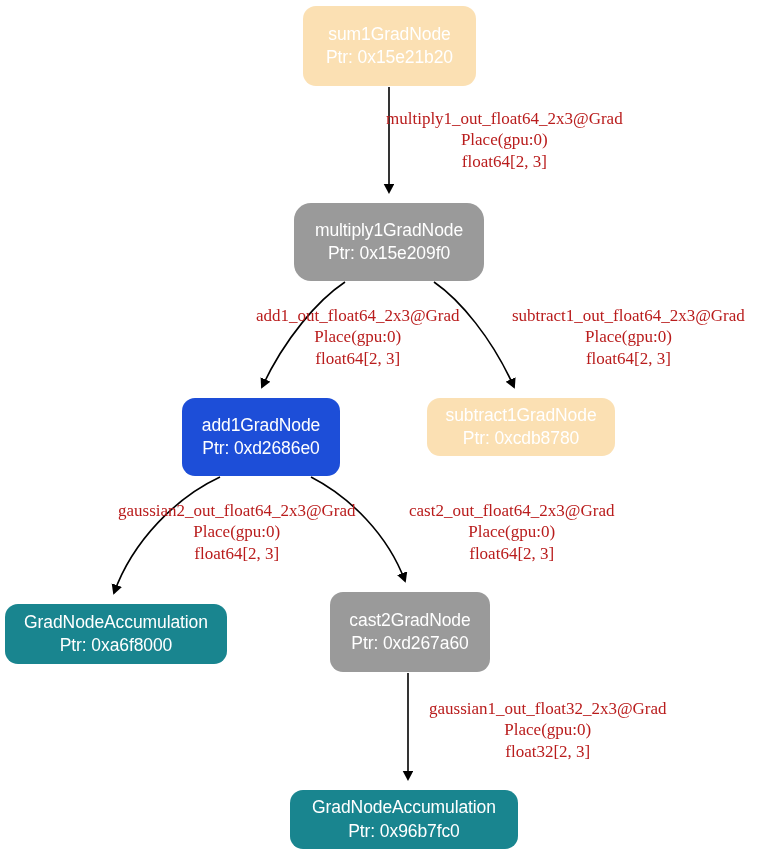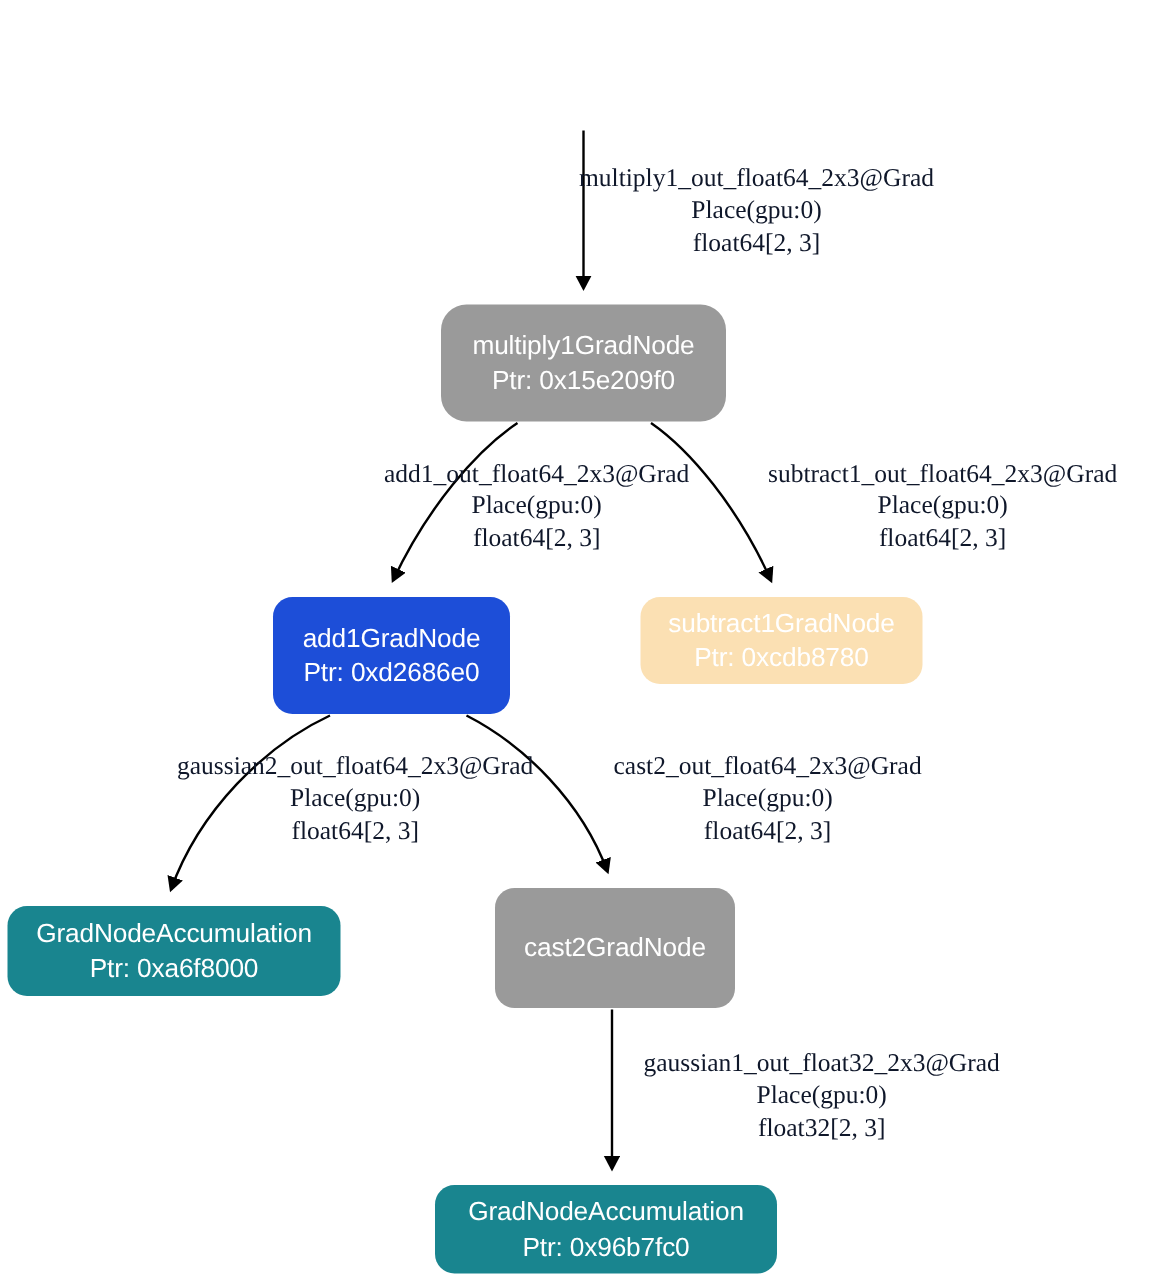--- a/index.html
+++ b/index.html
@@ -47,21 +47,21 @@
   .node .node-title,
   .node .node-ptr {
     display: block;
     white-space: nowrap;
   }
   .edge-label {
     position: absolute;
     font-family: "Liberation Serif", serif;
     font-size: 17px;
     line-height: 1.26;
-    color: #0f172a;
+    color: #b91c1c;
     text-align: center;
     white-space: nowrap;
   }
   .edge-label .lbl-line {
     display: block;
   }
   .edge-label .lbl-name {
     text-align: center;
   }
 </style>
@@ -83,20 +83,24 @@
 
     <path d="M434,282 C460,300 492,338 514,387" fill="none" stroke="#000000" stroke-width="1.6" marker-end="url(#arrowhead)"></path>
 
     <path d="M220,477 C177,497 133,540 114,593" fill="none" stroke="#000000" stroke-width="1.6" marker-end="url(#arrowhead)"></path>
 
     <path d="M311,477 C350,497 388,535 405,581" fill="none" stroke="#000000" stroke-width="1.6" marker-end="url(#arrowhead)"></path>
 
     <path d="M408,673 L408,779" fill="none" stroke="#000000" stroke-width="1.6" marker-end="url(#arrowhead)"></path>
   </svg>
 
+  <div class="node" style="left:303px; top:6px; width:173px; height:80px; background:#fbe0b3;">
+    <span class="node-title">sum1GradNode</span>
+    <span class="node-ptr">Ptr: 0x15e21b20</span>
+  </div>
 
   <div class="node" style="left:294px; top:203px; width:190px; height:78px; background:#9a9a9a;border-radius:17px;">
     <span class="node-title">multiply1GradNode</span>
     <span class="node-ptr">Ptr: 0x15e209f0</span>
   </div>
 
   <div class="node" style="left:182px; top:398px; width:158px; height:78px; background:#1d4ed8;">
     <span class="node-title">add1GradNode</span>
     <span class="node-ptr">Ptr: 0xd2686e0</span>
   </div>
@@ -106,20 +110,21 @@
     <span class="node-ptr">Ptr: 0xcdb8780</span>
   </div>
 
   <div class="node" style="left:5px; top:604px; width:222px; height:60px; background:#19858f;">
     <span class="node-title">GradNodeAccumulation</span>
     <span class="node-ptr">Ptr: 0xa6f8000</span>
   </div>
 
   <div class="node" style="left:330px; top:592px; width:160px; height:80px; background:#9a9a9a;">
     <span class="node-title">cast2GradNode</span>
+    <span class="node-ptr">Ptr: 0xd267a60</span>
   </div>
 
   <div class="node" style="left:290px; top:790px; width:228px; height:59px; background:#19858f;">
     <span class="node-title">GradNodeAccumulation</span>
     <span class="node-ptr">Ptr: 0x96b7fc0</span>
   </div>
 
   <div class="edge-label" style="left:386px; top:108px;">
     <span class="lbl-line lbl-name">multiply1_out_float64_2x3@Grad</span>
     <span class="lbl-line">Place(gpu:0)</span>

